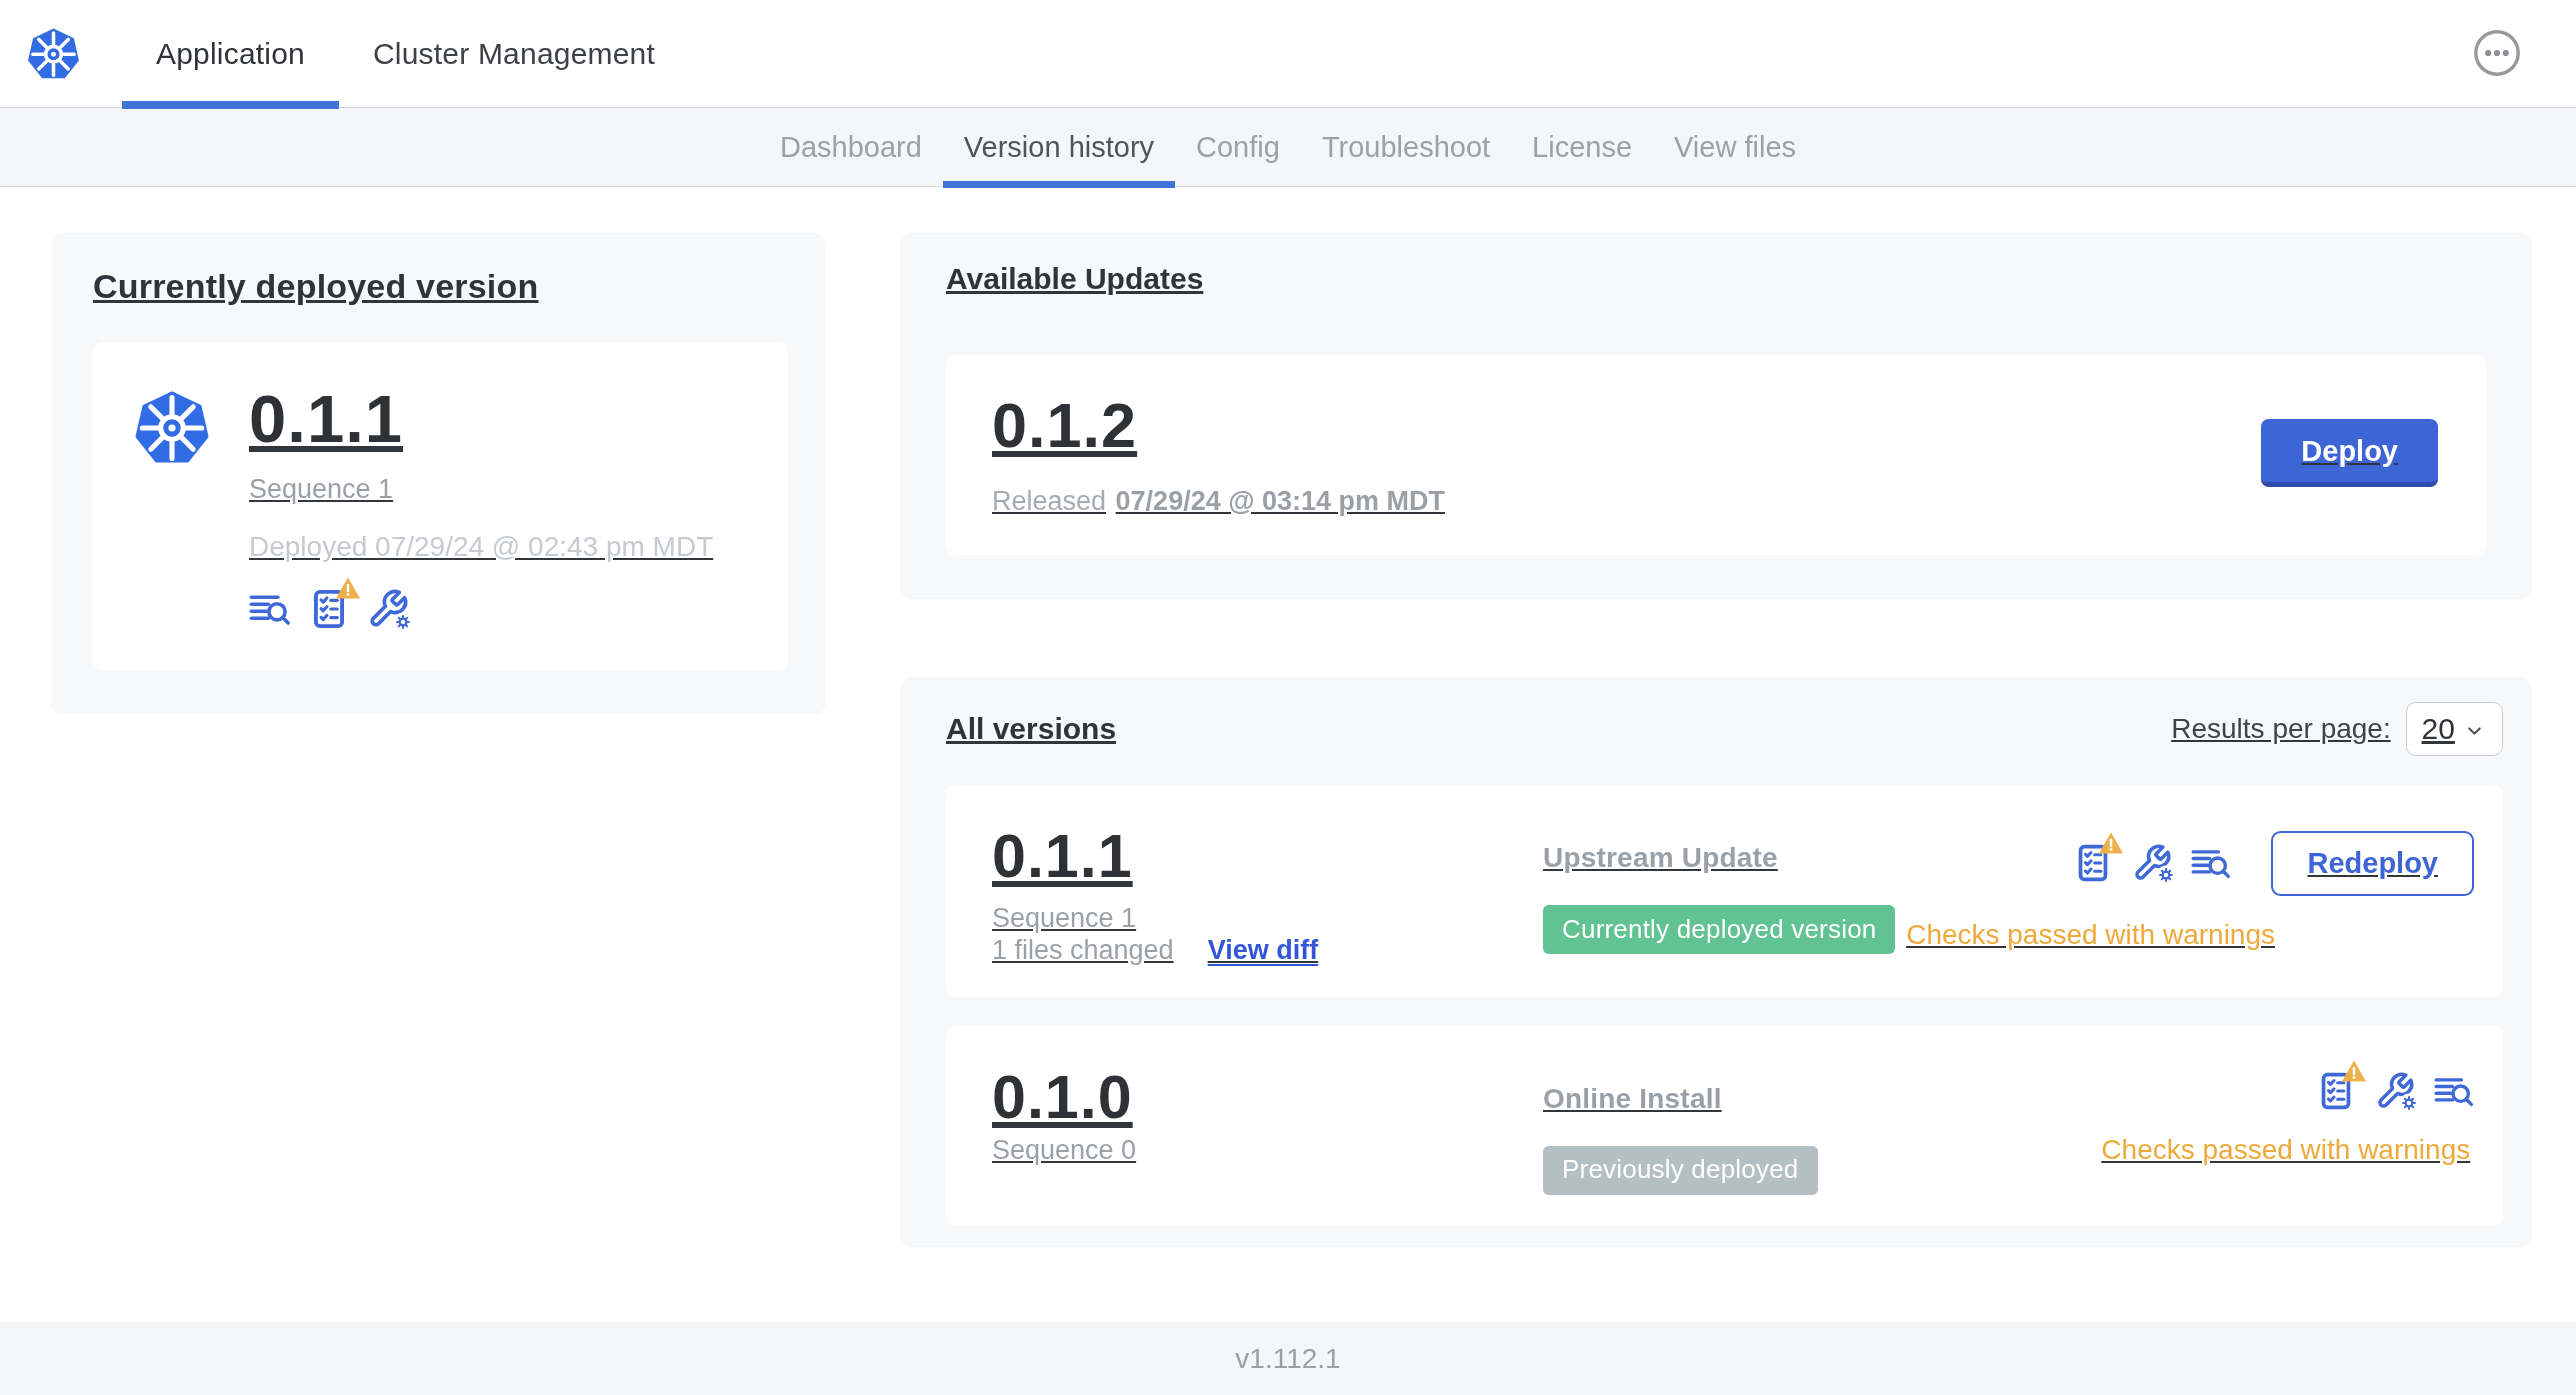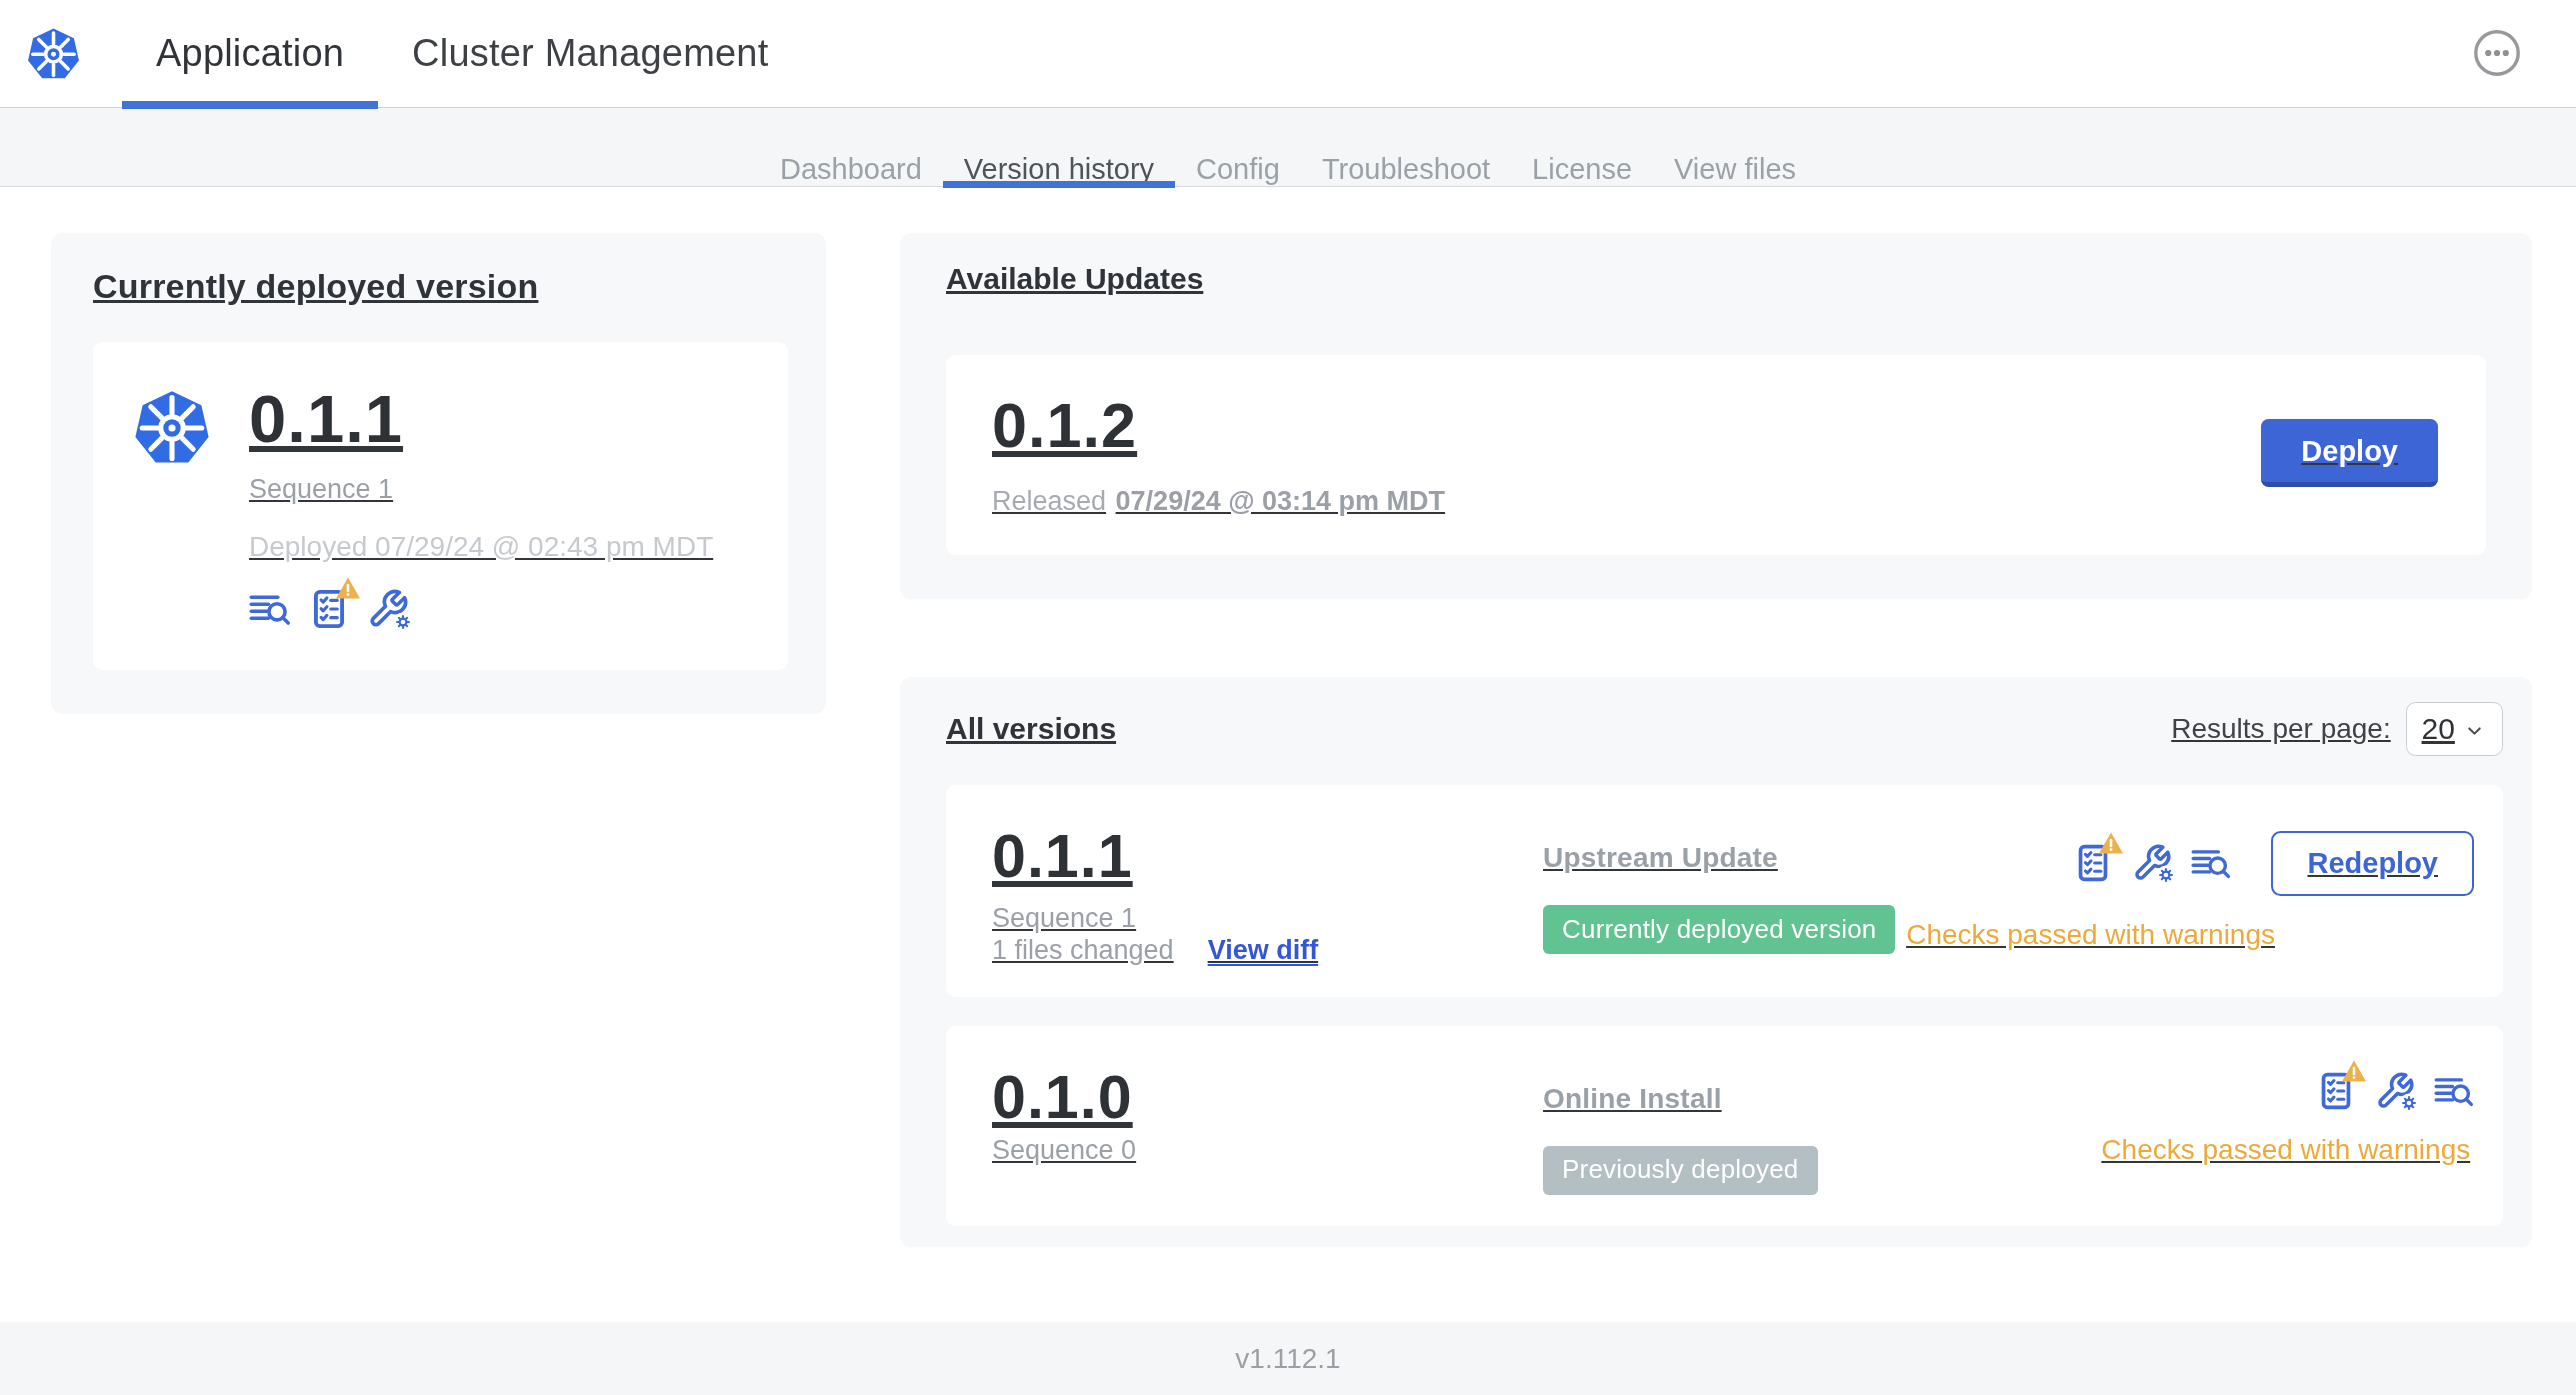--- a/index.html
+++ b/index.html
@@ -17,21 +17,21 @@
     height: 108px;
     background: #fff;
     border-bottom: 1.9px solid #cfd3d7;
     display: flex;
     align-items: center;
     position: relative;
   }
   .navbar .logo-wrap { margin-left: 25px; width: 57px; height: 59px; flex: none; }
   .nav-tabs { display: flex; margin-left: 40px; height: 100%; }
   .nav-tab {
-    font-size: 38px;
+    font-size: 30px;
     color: #3d4146;
     padding: 11px 34px;
     display: flex; align-items: center;
     position: relative;
     cursor: pointer;
     letter-spacing: 0.2px;
   }
   .nav-tab.active { color: #303338; font-weight: 400; }
   .nav-tab.active::after {
     content: ""; position: absolute; left: 0; right: 0; bottom: -1.9px;
@@ -42,21 +42,20 @@
     width: 48px; height: 48px; border: none; background: transparent; cursor: pointer;
   }
 
   
   .subnav {
     height: 79px;
     background: #f5f6f8;
     border-bottom: 1.9px solid #d8dbde;
     display: flex;
     justify-content: center;
-    align-items: flex-end;
   }
   .subnav-tab {
     font-size: 29px;
     color: #9ba1a8;
     display: flex; align-items: center;
     padding: 0 21px;
     position: relative;
     cursor: pointer;
   }
   .subnav-tab.active { color: #4f545a; }

